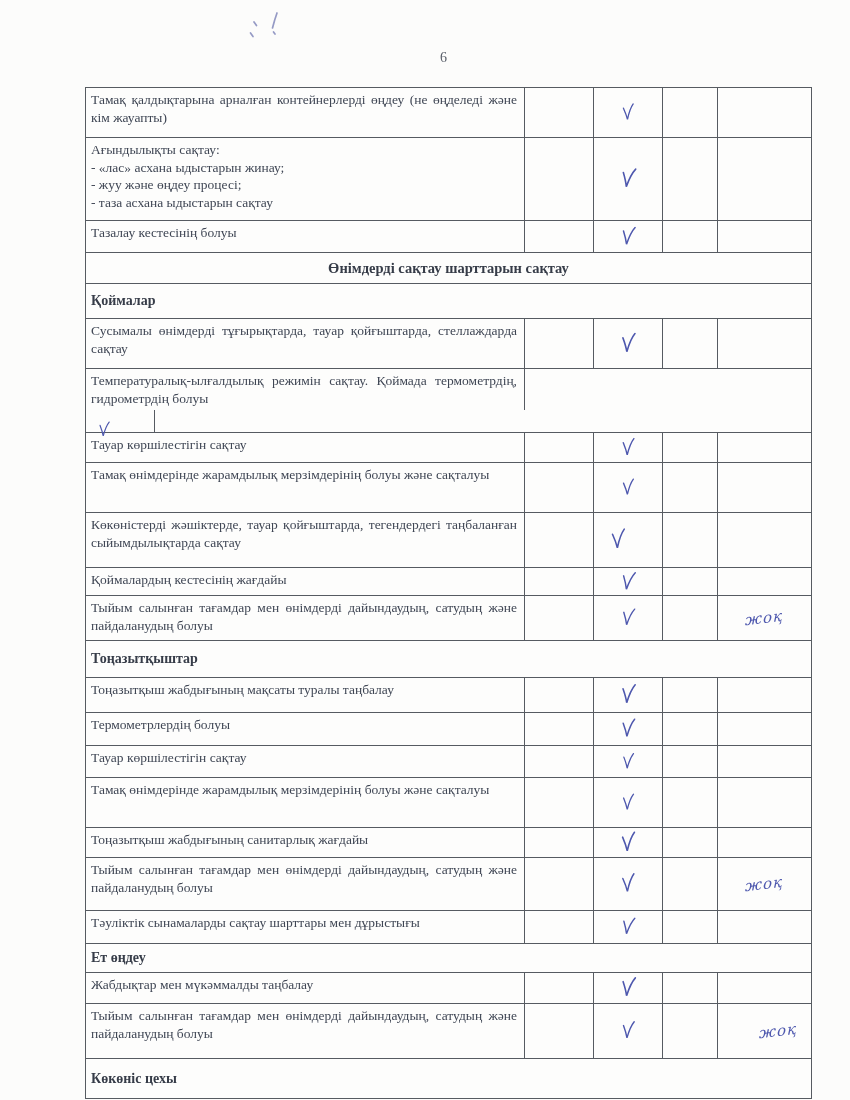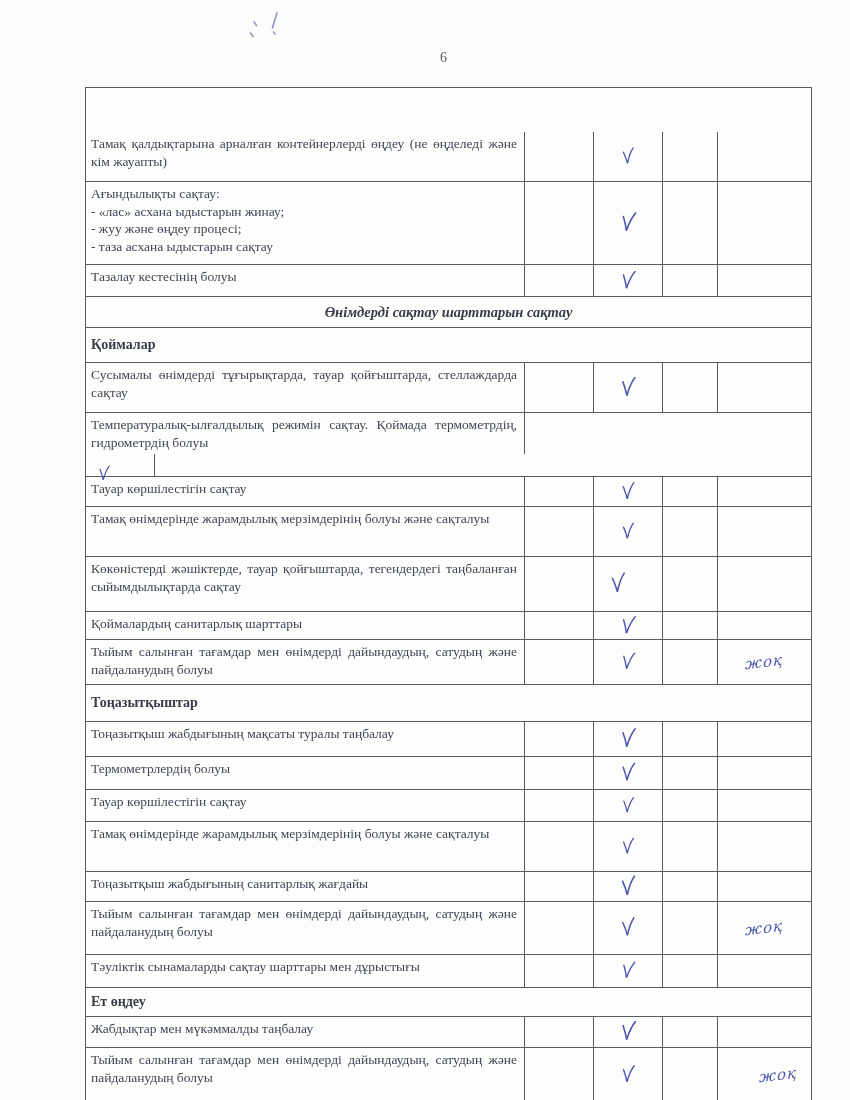--- a/index.html
+++ b/index.html
@@ -27,21 +27,21 @@
     padding:3px 7px 3px 5px;
     font-size:13.5px;line-height:1.3;
     text-align:justify;white-space:pre-line;
   }
   .cell.c1{width:69px;border-right:1px solid #565b61;}
   .cell.c2{width:69px;border-right:1px solid #565b61;display:flex;align-items:center;justify-content:center;}
   .cell.c3{width:55px;border-right:1px solid #565b61;}
   .cell.c4{width:93px;display:flex;align-items:center;justify-content:center;}
   .row.section .cell.full{
     width:725px;display:flex;align-items:center;justify-content:center;
-    font-weight:bold;font-size:14.5px;color:#363c48;font-style:italic;
+    font-weight:bold;font-size:14.5px;color:#363c48;
   }
   .row.subsection .cell.full{
     width:725px;display:flex;align-items:center;
     padding:3px 6px 3px 5px;
     font-weight:bold;font-size:14px;color:#363c48;
   }
   .checkmark{display:block;}
   .note{
     font-family:"DejaVu Serif",serif;font-style:italic;
     font-size:15px;letter-spacing:1px;
@@ -63,21 +63,21 @@
 <svg class="scan-mark" style="left:468px;top:221px;" width="20" height="16">
   <g fill="none" stroke="#cdd1d7" stroke-width="1.6" stroke-linecap="round" opacity="0.9">
     <path d="M3 3 L15 11"></path>
     <path d="M14 4 L5 11"></path>
   </g>
 </svg>
 
 <div class="page-number">6</div>
 
 <div class="checklist" id="table-root">
-    <div class="row item" style="min-height: 49px; margin-top: 44px;">
+    <div class="row item" style="min-height: 49px;">
       <div class="cell text">Тамақ қалдықтарына арналған контейнерлерді өңдеу (не өңделеді және кім жауапты)</div>
       <div class="cell c1"></div>
       <div class="cell c2">
         <svg class="checkmark" width="16" height="22" viewBox="0 0 16 22" style="transform:translate(0px,0px) rotate(-4deg) scale(0.88);">
             <path d="M3.2 5.2 C4.6 9 6.2 13.8 6.9 18.3 C9 11 11.8 4.6 14.6 1.2" fill="none" stroke="#4e58ae" stroke-width="1.5" stroke-linecap="round"></path>
           </svg>
       </div>
       <div class="cell c3"></div>
       <div class="cell c4"></div>
     </div>
@@ -161,21 +161,21 @@
       <div class="cell c1"></div>
       <div class="cell c2">
         <svg class="checkmark" width="16" height="22" viewBox="0 0 16 22" style="transform:translate(-10px,0px) rotate(-4deg) scale(1.06);">
             <path d="M3.2 5.2 C4.6 9 6.2 13.8 6.9 18.3 C9 11 11.8 4.6 14.6 1.2" fill="none" stroke="#4e58ae" stroke-width="1.5" stroke-linecap="round"></path>
           </svg>
       </div>
       <div class="cell c3"></div>
       <div class="cell c4"></div>
     </div>
     <div class="row item" style="min-height: 27px;">
-      <div class="cell text">Қоймалардың санитарлық шарттары</div>
+      <div class="cell text">Қоймалардың кестесінің жағдайы</div>
       <div class="cell c1"></div>
       <div class="cell c2">
         <svg class="checkmark" width="16" height="22" viewBox="0 0 16 22" style="transform:translate(0px,0px) rotate(4deg) scale(1);">
             <path d="M3.2 5.2 C4.6 9 6.2 13.8 6.9 18.3 C9 11 11.8 4.6 14.6 1.2" fill="none" stroke="#4e58ae" stroke-width="1.5" stroke-linecap="round"></path>
           </svg>
       </div>
       <div class="cell c3"></div>
       <div class="cell c4"></div>
     </div>
     <div class="row item" style="min-height: 44px;">

